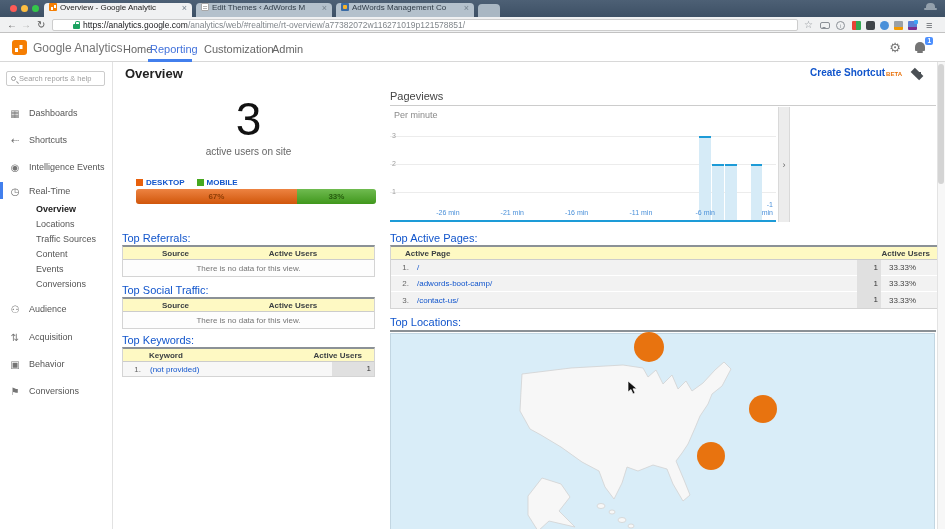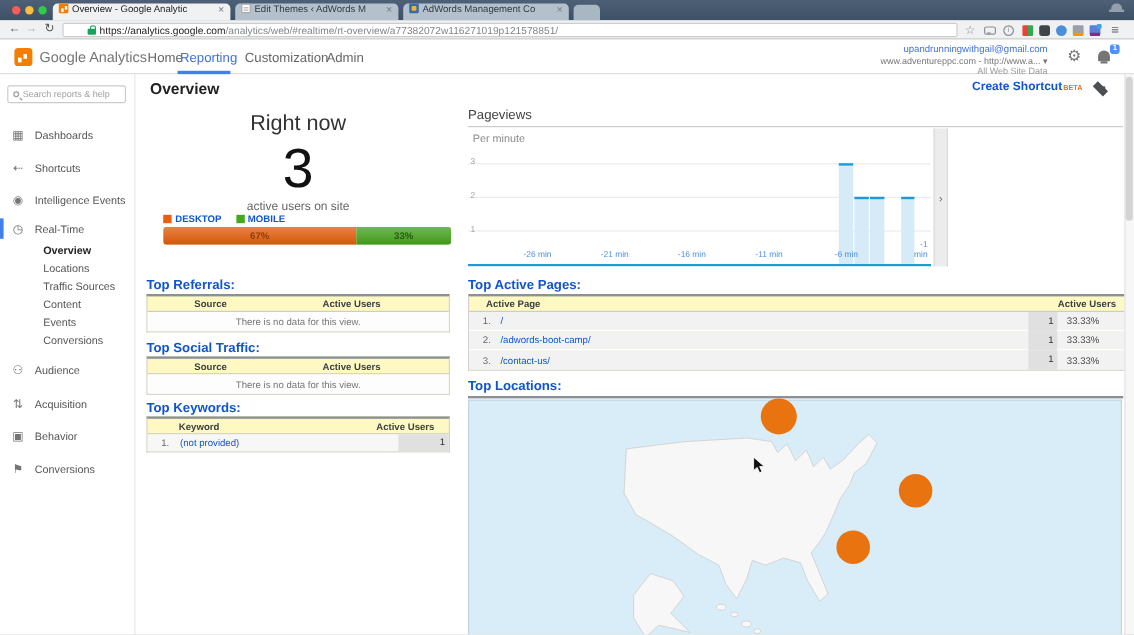--- a/index.html
+++ b/index.html
@@ -107,21 +107,21 @@
   .chart{position:absolute;top:17px;height:115px;background:#fff;overflow:hidden}
   .chart-label{position:absolute;left:4px;top:3px;font-size:9px;color:#8a8a8a}
   .axis{position:absolute;left:0;right:0;bottom:0;height:2px;background:#1d9bd7}
   .gridline{position:absolute;left:0;right:0;height:1px;background:#ececec}
   .ytick{position:absolute;left:2px;font-size:7px;color:#9e9e9e}
   .xtick{position:absolute;bottom:5px;font-size:7px;color:#4a90d9;line-height:1.15}
   .bar{position:absolute;bottom:2px;background:#d6ebf7;border-top:2px solid #1d9bd7}
   .chart-divider{position:absolute;left:388px;top:17px;width:12px;height:115px;background:#ececec;border-left:1px solid #d9d9d9;border-right:1px solid #d9d9d9;color:#666;font-size:9px;display:flex;align-items:center;justify-content:center;cursor:pointer}
 
   
-  .tbl-title{position:absolute;font-size:11px;font-weight:bold;color:#1155cc}
+  .tbl-title{position:absolute;font-size:11px;font-weight:normal;color:#1155cc}
   .tbl{position:absolute;border:1px solid #d4d4d4;border-top:2px solid #8b9196;background:#fef9c3}
   .thead{display:flex;align-items:center;height:13px;border-bottom:1px solid #ccc;font-size:8px;font-weight:bold;color:#3c4043}
   .trow{display:flex;align-items:center;font-size:8px;color:#444}
   .empty-row{height:16px;display:flex;align-items:center;justify-content:center;font-size:8px;color:#757575;background:#fdfdfd}
   .link{color:#1155cc;cursor:pointer}
   .sort{font-size:8px;color:#555;cursor:pointer}
   .valbar{background:#e0e0e0;text-align:right;padding-right:3px;font-size:8px;color:#333}
 
   
   .map-wrap{position:absolute;left:277px;top:268px;width:546px;height:199px;border-top:2px solid #8b9196}
@@ -181,25 +181,20 @@
   </div>
 
   <div class="ga-header">
     <span class="ga-logo"></span>
     <span class="ga-brand">Google Analytics</span>
     <span class="ga-nav" style="left:123px">Home</span>
     <span class="ga-nav active" style="left:150px">Reporting</span>
     <span class="ga-nav" style="left:204px">Customization</span>
     <span class="ga-nav" style="left:272px">Admin</span>
     <span class="ga-nav-underline"></span>
-    <div class="acct">
-      <div class="acct-email">upandrunningwithgail@gmail.com</div>
-      <div class="acct-prop"><span>www.adventureppc.com - http://www.a...</span> <span>▾</span></div>
-      <div class="acct-view">All Web Site Data</div>
-    </div>
     <span class="gear">⚙</span>
     <span class="bell"></span>
     <span class="bell-badge">1</span>
   </div>
 
   <div class="sidebar">
     <div class="search-box">
       <span class="mag"></span>
       <input type="text" placeholder="Search reports &amp; help" style="">
     </div>
@@ -258,21 +253,20 @@
   <div class="collapse">‹</div>
 
   <div class="main">
     <div class="page-title">Overview</div>
     <div class="shortcut-row">
       <span class="shortcut-link"><span>Create Shortcut</span><span class="beta">BETA</span></span>
       <span class="cap"></span>
     </div>
 
     <div class="rightnow">
-      <div class="rn-title">Right now</div>
       <div class="rn-count">3</div>
       <div class="rn-caption">active users on site</div>
     </div>
     <div class="legend">
       <span class="leg-item">
           <span class="leg-sq" id="leg0" style="background: rgb(232, 96, 12);"></span>
           <span>DESKTOP</span>
         </span>
       <span class="leg-item">
           <span class="leg-sq" id="leg1" style="background: rgb(71, 168, 31);"></span>

